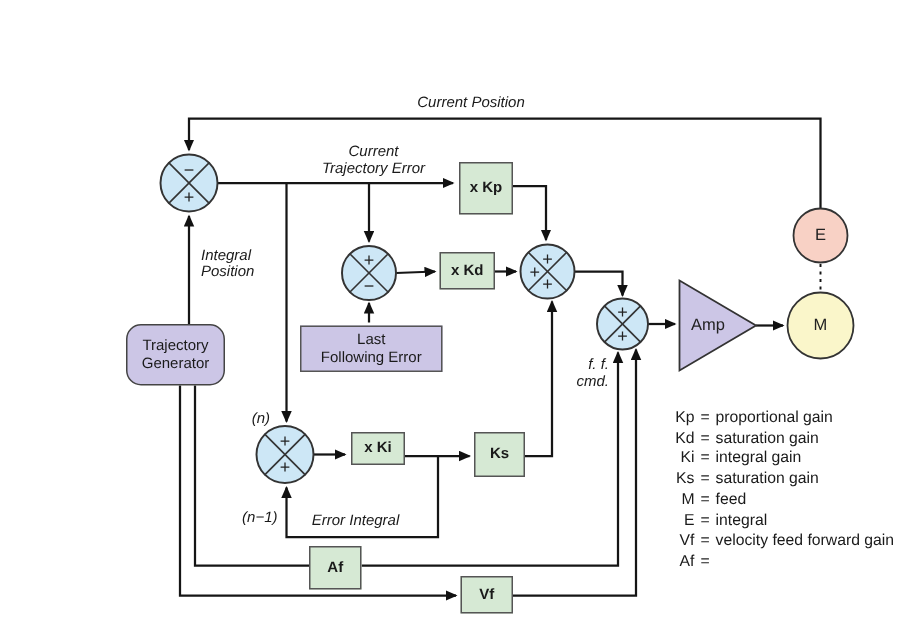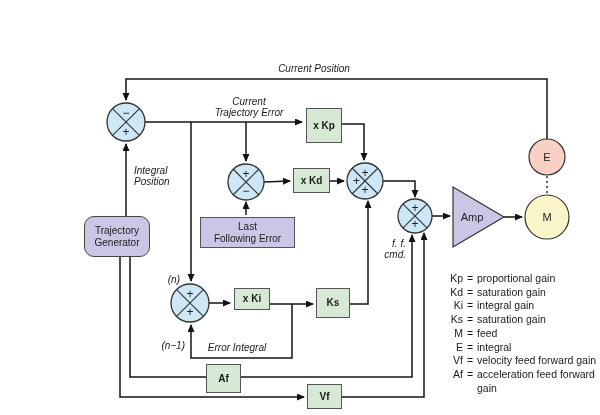--- a/index.html
+++ b/index.html
@@ -183,17 +183,16 @@
         <span class="d">integral</span>
       </div>
     <div class="row">
         <span class="k">Vf</span>
         <span class="eq">=</span>
         <span class="d">velocity feed forward gain</span>
       </div>
     <div class="row">
         <span class="k">Af</span>
         <span class="eq">=</span>
-        <span class="d">acceleration feed forward gain</span>
       </div>
   </div>
 
 </div>
 
 </body></html>

